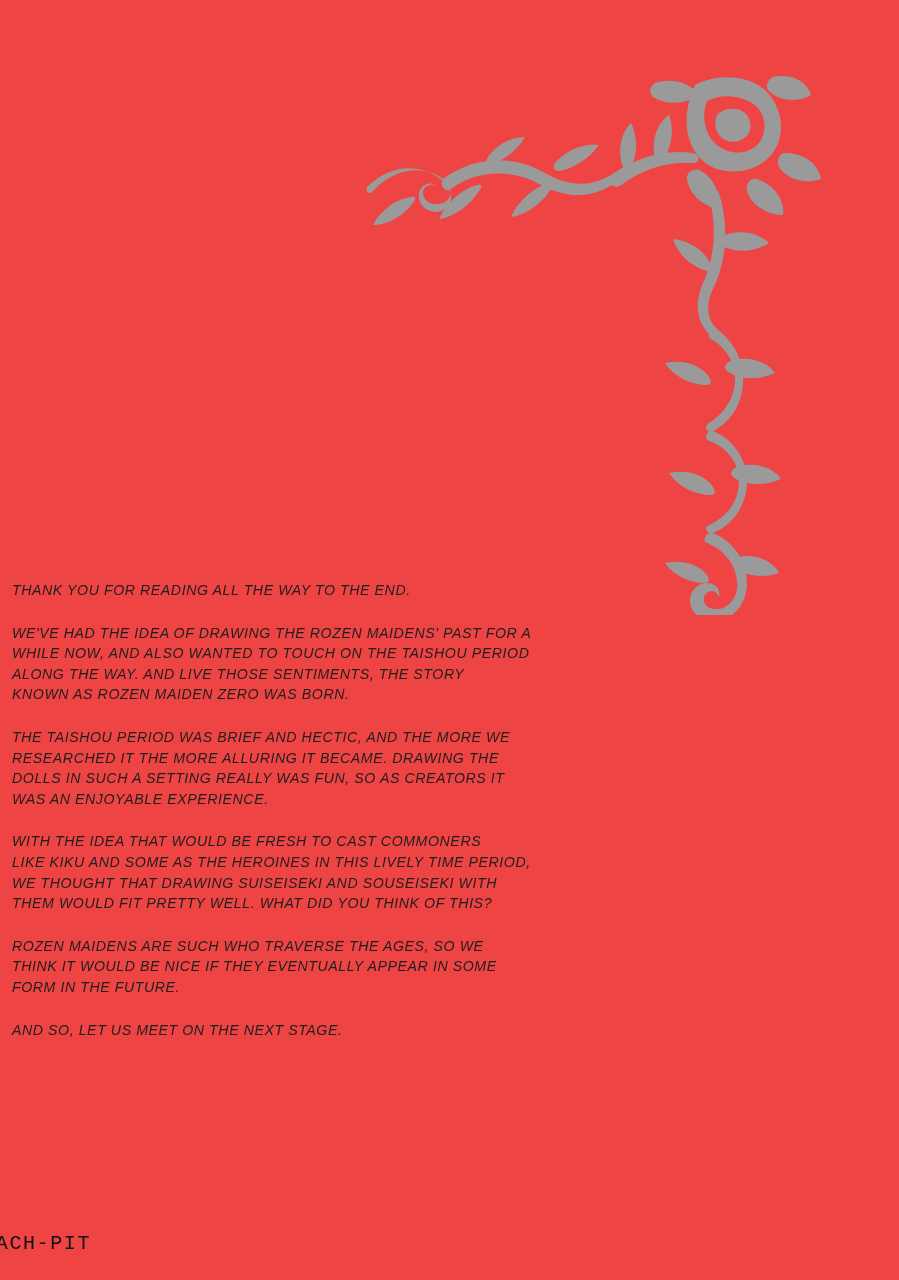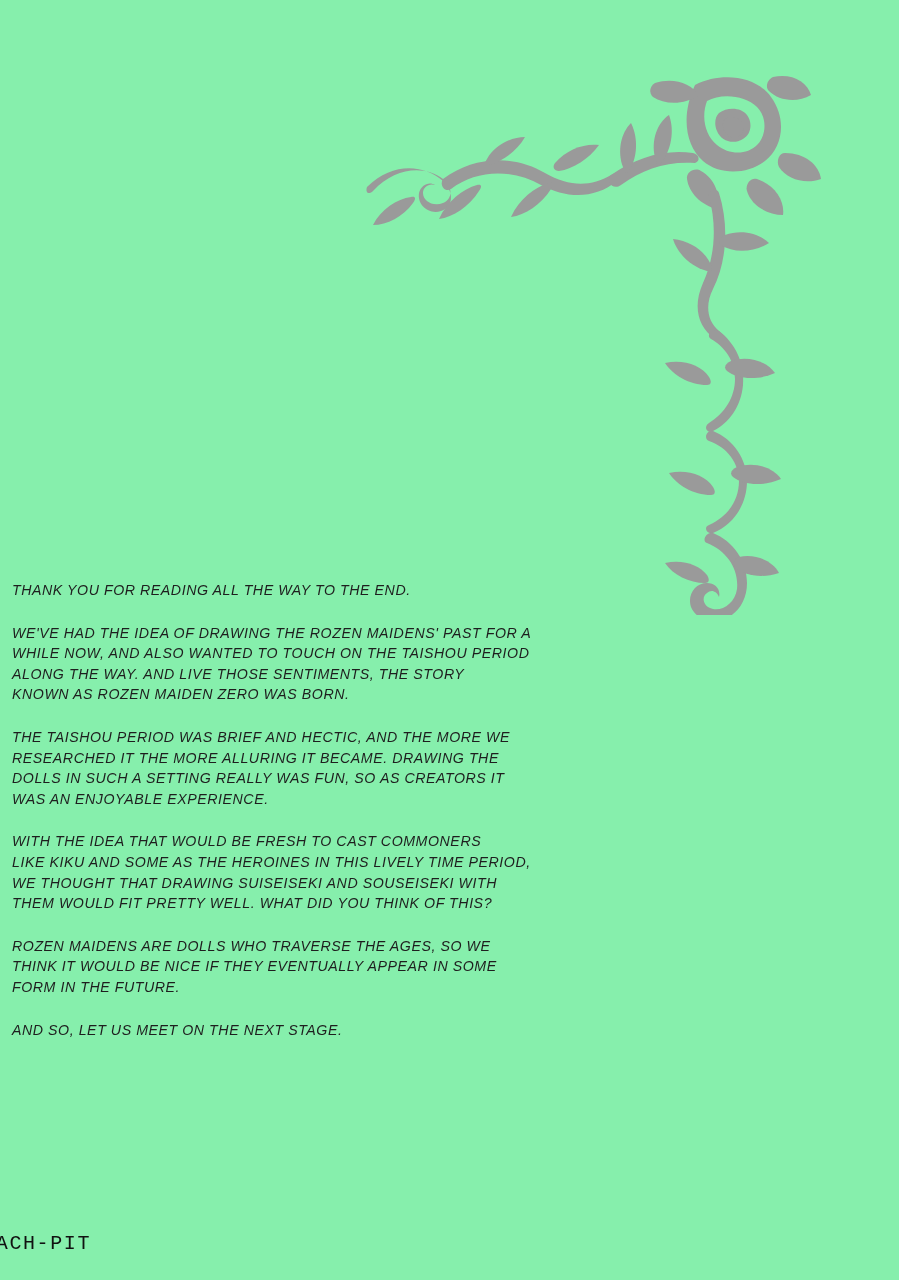--- a/index.html
+++ b/index.html
@@ -11,21 +11,21 @@
     width: 899px;
     height: 1280px;
     position: relative;
     overflow: hidden;
     font-family: "Liberation Sans", sans-serif;
   }
 
   .page {
     position: absolute;
     inset: 0;
-    background: #86efac;
+    background: #ef4444;
   }
 
   
   .ornament {
     position: absolute;
     left: 355px;
     top: 75px;
     width: 470px;
     height: 540px;
     pointer-events: none;
@@ -128,21 +128,21 @@
 ALONG THE WAY.  AND LIVE THOSE SENTIMENTS, THE STORY
 KNOWN AS ROZEN MAIDEN ZERO WAS BORN.</p>
     <p>THE TAISHOU PERIOD WAS BRIEF AND HECTIC, AND THE MORE WE
 RESEARCHED IT THE MORE ALLURING IT BECAME.  DRAWING THE
 DOLLS IN SUCH A SETTING REALLY WAS FUN, SO AS CREATORS IT
 WAS AN ENJOYABLE EXPERIENCE.</p>
     <p>WITH THE IDEA THAT WOULD BE FRESH TO CAST COMMONERS
 LIKE KIKU AND SOME AS THE HEROINES IN THIS LIVELY TIME PERIOD,
 WE THOUGHT THAT DRAWING SUISEISEKI AND SOUSEISEKI WITH
 THEM WOULD FIT PRETTY WELL.  WHAT DID YOU THINK OF THIS?</p>
-    <p>ROZEN MAIDENS ARE DOLLS WHO TRAVERSE THE AGES, SO WE
+    <p>ROZEN MAIDENS ARE SUCH WHO TRAVERSE THE AGES, SO WE
 THINK IT WOULD BE NICE IF THEY EVENTUALLY APPEAR IN SOME
 FORM IN THE FUTURE.</p>
     <p>AND SO, LET US MEET ON THE NEXT STAGE.</p>
   </div>
 
   <div class="signature">
     <span>-PEACH-PIT</span>
   </div>
 
 </div>

